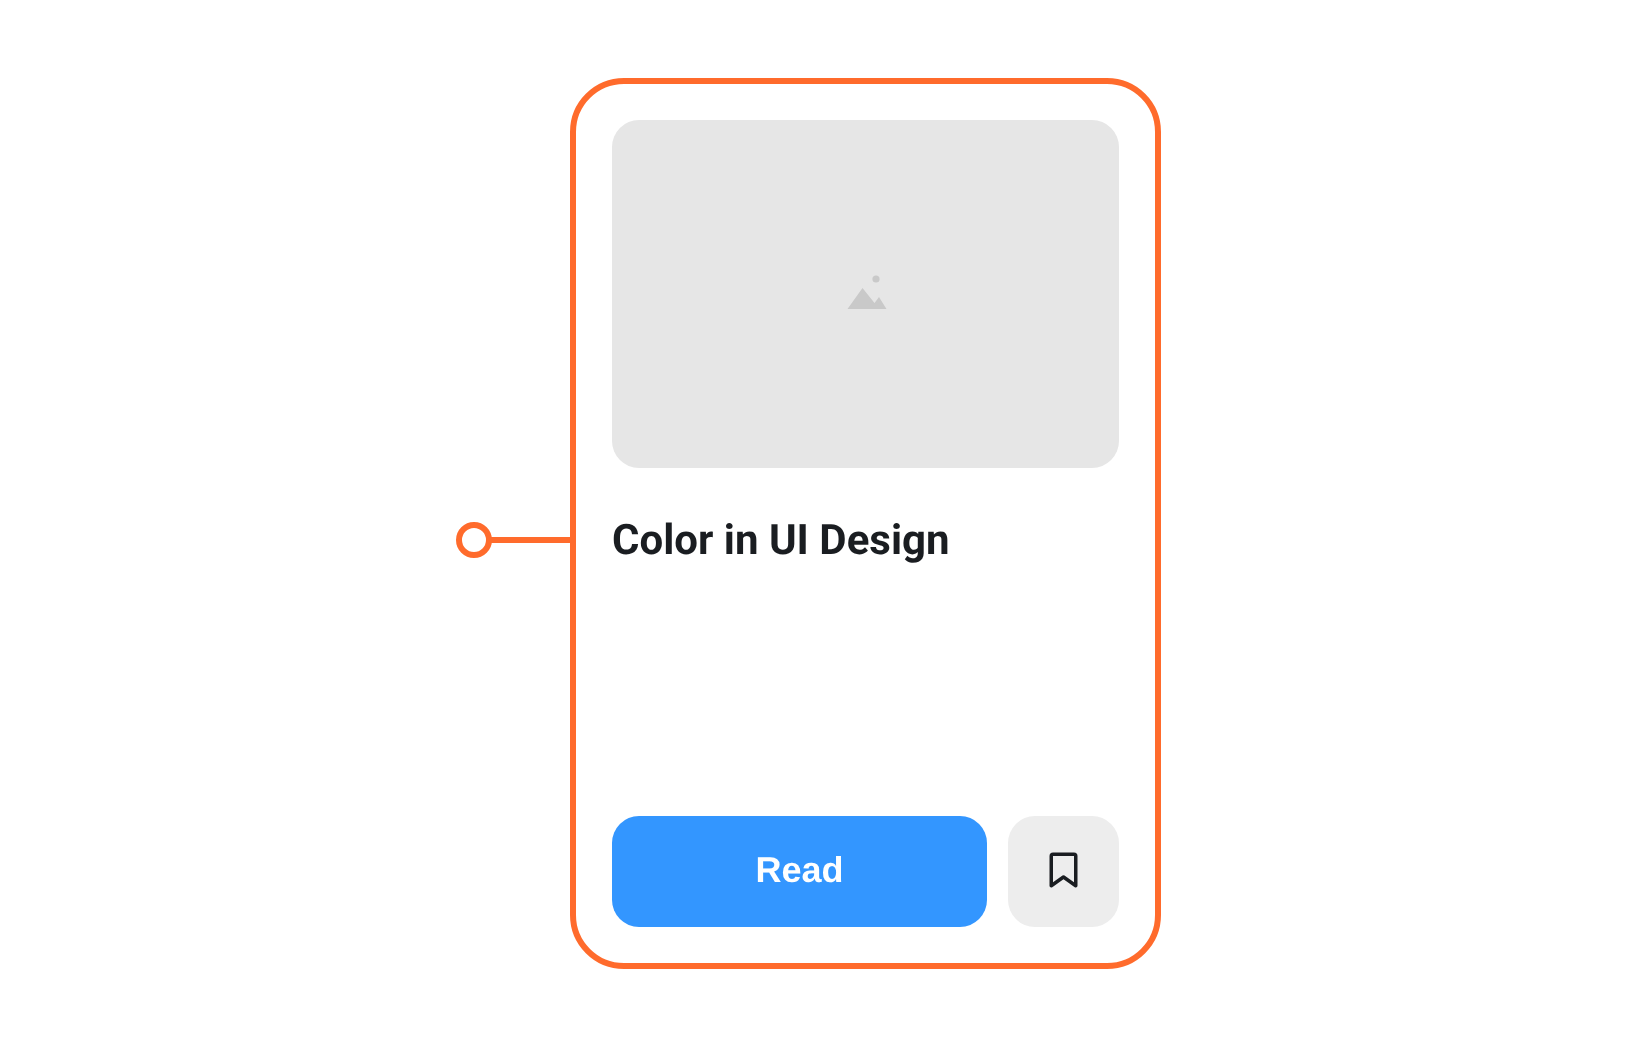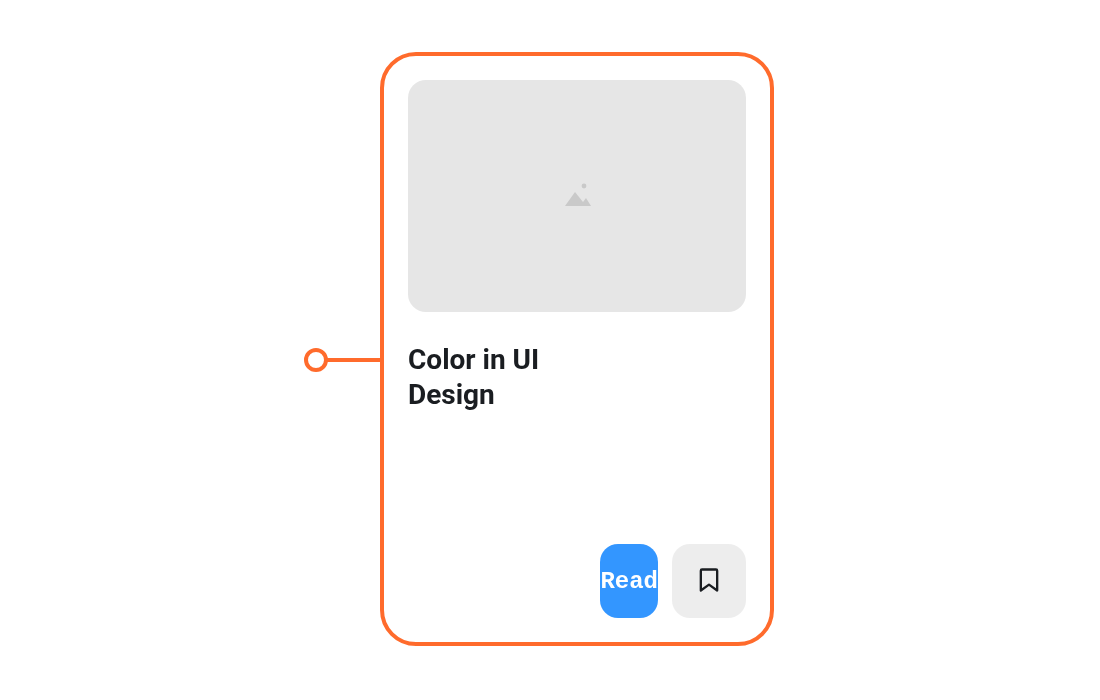--- a/index.html
+++ b/index.html
@@ -63,21 +63,21 @@
     
     .card-image svg {
       width: 48px;
       height: 48px;
     }
     
     .card-body {
       padding-top: 30px;
       flex: 1;
       display: flex;
-      flex-direction: row;
+      flex-direction: column;
     }
     
     .card-title {
       font-size: 28px;
       font-weight: 700;
       color: #1a1d21;
       line-height: 1.25;
       margin-bottom: 12px;
     }
     
@@ -101,21 +101,21 @@
     .read-button {
       flex: 1;
       height: 74px;
       border: none;
       border-radius: 18px;
       background: #3396ff;
       color: #ffffff;
       font-size: 24px;
       font-weight: 600;
       cursor: pointer;
-      font-family: Liberation Mono, monospace;
+      font-family: Liberation Sans, sans-serif;
     }
     
     .bookmark-button {
       width: 74px;
       height: 74px;
       border: none;
       border-radius: 18px;
       background: #ededed;
       cursor: pointer;
       display: flex;

